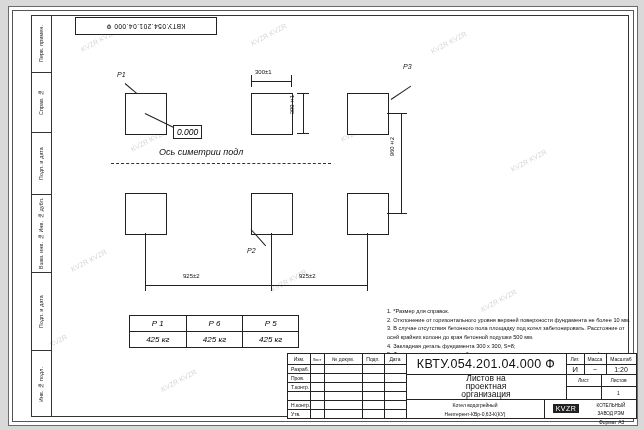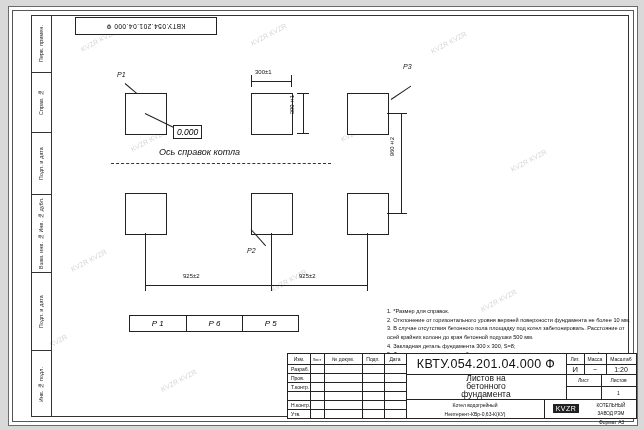--- a/index.html
+++ b/index.html
@@ -104,21 +104,21 @@
 
       <div class="lbl lbl-it" style="left:352px;top:48px;">Р3</div>
       <div class="ln" style="left:340px;top:84px;width:24px;height:1px;transform:rotate(-34deg);transform-origin:left center;"></div>
 
       <div class="lbl lbl-it" style="left:196px;top:232px;">Р2</div>
       <div class="ln" style="left:200px;top:214px;width:22px;height:1px;transform:rotate(48deg);transform-origin:left center;"></div>
 
       <div class="ln" style="left:94px;top:98px;width:36px;height:1px;transform:rotate(26deg);transform-origin:left center;"></div>
       <div class="boxed" style="left:122px;top:110px;">0.000</div>
 
-      <div class="lbl lbl-it" style="left:108px;top:132px;font-size:9px;">Ось справок котла</div>
+      <div class="lbl lbl-it" style="left:108px;top:132px;font-size:9px;">Ось симетрии подл</div>
       <div class="dash" style="left:60px;top:148px;width:220px;"></div>
 
       <div class="ln" style="left:200px;top:66px;width:40px;height:1px;"></div>
       <div class="ln" style="left:200px;top:60px;width:1px;height:12px;"></div>
       <div class="ln" style="left:240px;top:60px;width:1px;height:12px;"></div>
       <div class="dim" style="left:204px;top:54px;">300±1</div>
 
       <div class="ln" style="left:252px;top:78px;width:1px;height:40px;"></div>
       <div class="ln" style="left:246px;top:78px;width:12px;height:1px;"></div>
       <div class="ln" style="left:246px;top:118px;width:12px;height:1px;"></div>
@@ -146,20 +146,25 @@
         <p>4. Закладная деталь фундамента  300 х 300, S=8;</p>
         <p>5. Фундамент под котел разрабатывает проектная организация по нагрузкам на фундамент.</p>
       </div>
 
       <table class="ltable" style="left:78px;top:300px;width:170px;">
         <tbody>
             <tr>
           <td class="hdr" style="width:57px;">Р 1</td>
           <td class="hdr" style="width:57px;">Р 6</td>
           <td class="hdr" style="width:56px;">Р 5</td>
+        </tr>
+        <tr>
+          <td>425 кг</td>
+          <td>425 кг</td>
+          <td>425 кг</td>
         </tr>
       </tbody>
         </table>
 
       <div class="mtb" style="left:236px;top:338px;width:348px;height:64px;">
 
         <div class="bline" style="left:0;top:10px;width:118px;height:1px;"></div>
         <div class="bline" style="left:0;top:19px;width:118px;height:1px;"></div>
         <div class="bline" style="left:0;top:28px;width:118px;height:1px;"></div>
         <div class="bline" style="left:0;top:37px;width:118px;height:1px;"></div>
@@ -190,22 +195,22 @@
         <div class="bline" style="left:278px;top:10px;width:70px;height:1px;"></div>
         <div class="bline" style="left:296px;top:0;width:1px;height:20px;"></div>
         <div class="bline" style="left:318px;top:0;width:1px;height:20px;"></div>
         <div class="bline" style="left:278px;top:32px;width:70px;height:1px;"></div>
         <div class="bline" style="left:313px;top:20px;width:1px;height:25px;"></div>
         <div class="bline" style="left:256px;top:45px;width:1px;height:19px;"></div>
 
         <div class="cell code" style="left:118px;top:0;width:160px;height:20px;">КВТУ.054.201.04.000 Ф</div>
 
         <div class="cell ttl" style="left:118px;top:21px;width:160px;height:7px;">Листов на</div>
-        <div class="cell ttl" style="left:118px;top:29px;width:160px;height:7px;">бетонного</div>
-        <div class="cell ttl" style="left:118px;top:37px;width:160px;height:7px;">фундамента</div>
+        <div class="cell ttl" style="left:118px;top:29px;width:160px;height:7px;">проектная</div>
+        <div class="cell ttl" style="left:118px;top:37px;width:160px;height:7px;">организация</div>
 
         <div class="cell" style="left:278px;top:0;width:18px;height:10px;">Лит.</div>
         <div class="cell" style="left:296px;top:0;width:22px;height:10px;">Масса</div>
         <div class="cell" style="left:318px;top:0;width:30px;height:10px;">Масштаб</div>
         <div class="cell" style="left:278px;top:10px;width:18px;height:10px;font-size:8px;">И</div>
         <div class="cell" style="left:296px;top:10px;width:22px;height:10px;font-size:7px;">~</div>
         <div class="cell" style="left:318px;top:10px;width:30px;height:10px;font-size:7px;">1:20</div>
 
         <div class="cell" style="left:278px;top:21px;width:35px;height:10px;">Лист</div>
         <div class="cell" style="left:313px;top:21px;width:35px;height:10px;">Листов</div>

